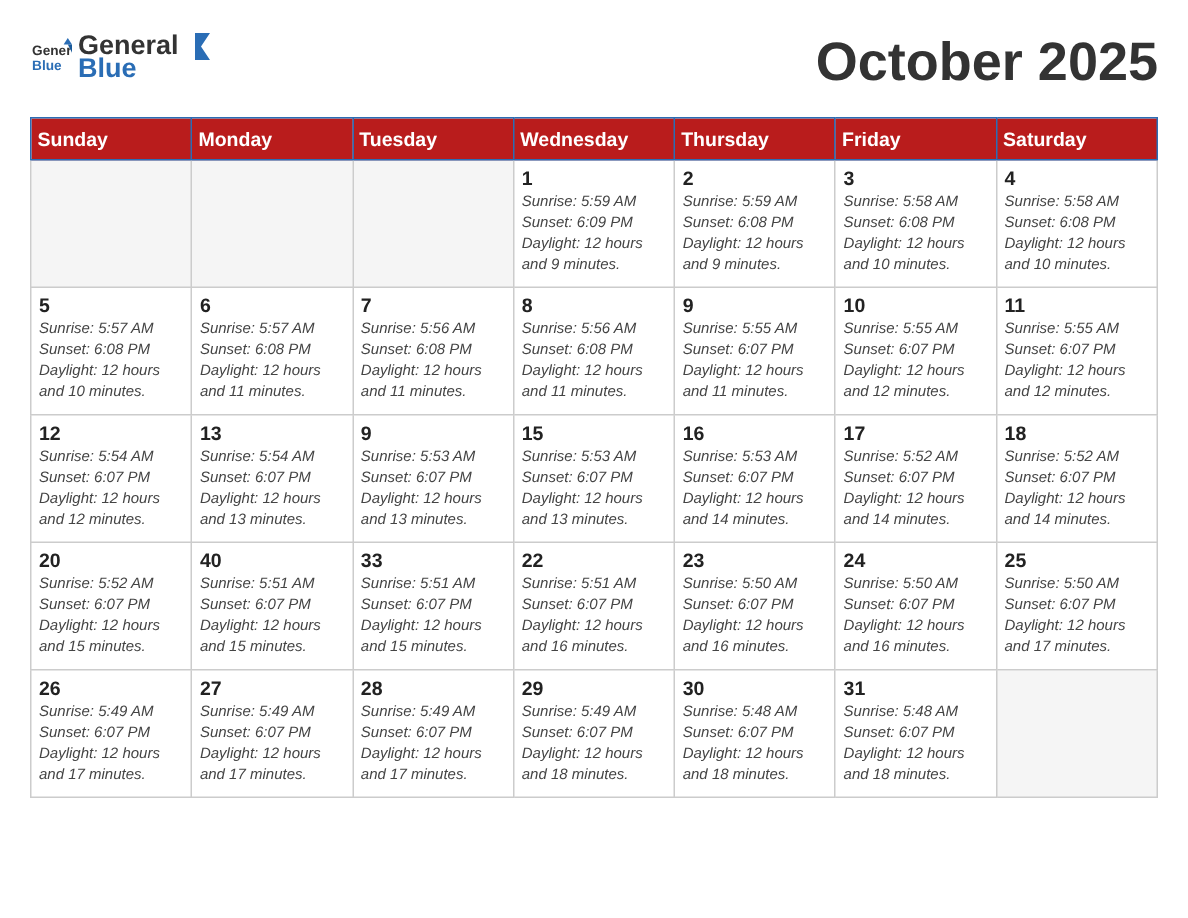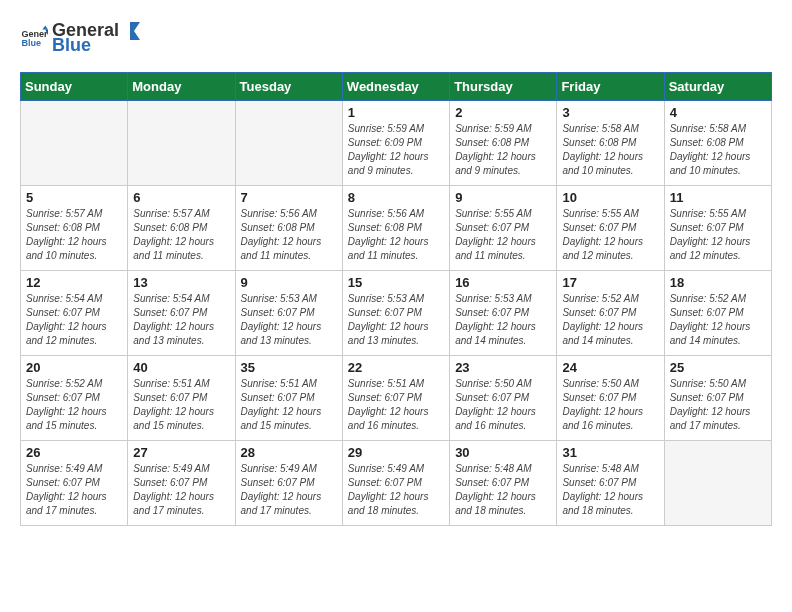--- a/index.html
+++ b/index.html
@@ -36,21 +36,21 @@
     .location-title {
       font-size: 16px;
       color: #555;
     }
     table {
       width: 100%;
       border-collapse: collapse;
       table-layout: fixed;
     }
     th {
-      background-color: #15803d;
+      background-color: #b91c1c;
       color: #fff;
       font-size: 13px;
       font-weight: bold;
       padding: 6px 4px;
       text-align: left;
       border: 1px solid #2a6db5;
     }
     td {
       border: 1px solid #ccc;
       vertical-align: top;
@@ -91,20 +91,21 @@
       <div style="display:flex; align-items:center;">
         <span style="font-size:18px; font-weight:bold; color:#333;">General</span>
         <svg width="20" height="20" viewBox="0 0 20 20" style="margin: 0 1px;">
           <polygon points="10,1 20,1 14,10 20,19 10,19" fill="#2a6db5"></polygon>
         </svg>
       </div>
       <div style="font-size:18px; font-weight:bold; color:#2a6db5; margin-top:-6px;">Blue</div>
     </div>
   </div>
   <div class="title-area">
+    <div class="month-title">October 2025</div>
   </div>
 </div>
 
 <table>
   <thead>
     <tr>
     <th>Sunday</th>
         <th>Monday</th>
         <th>Tuesday</th>
         <th>Wednesday</th>
@@ -198,21 +199,21 @@
       <tr>
         <td>
           <div class="day-number">20</div>
           <div class="day-info">Sunrise: 5:52 AM<br>Sunset: 6:07 PM<br>Daylight: 12 hours and 15 minutes.</div>
         </td>
         <td>
           <div class="day-number">40</div>
           <div class="day-info">Sunrise: 5:51 AM<br>Sunset: 6:07 PM<br>Daylight: 12 hours and 15 minutes.</div>
         </td>
         <td>
-          <div class="day-number">35</div>
+          <div class="day-number">33</div>
           <div class="day-info">Sunrise: 5:51 AM<br>Sunset: 6:07 PM<br>Daylight: 12 hours and 15 minutes.</div>
         </td>
         <td>
           <div class="day-number">22</div>
           <div class="day-info">Sunrise: 5:51 AM<br>Sunset: 6:07 PM<br>Daylight: 12 hours and 16 minutes.</div>
         </td>
         <td>
           <div class="day-number">23</div>
           <div class="day-info">Sunrise: 5:50 AM<br>Sunset: 6:07 PM<br>Daylight: 12 hours and 16 minutes.</div>
         </td>

